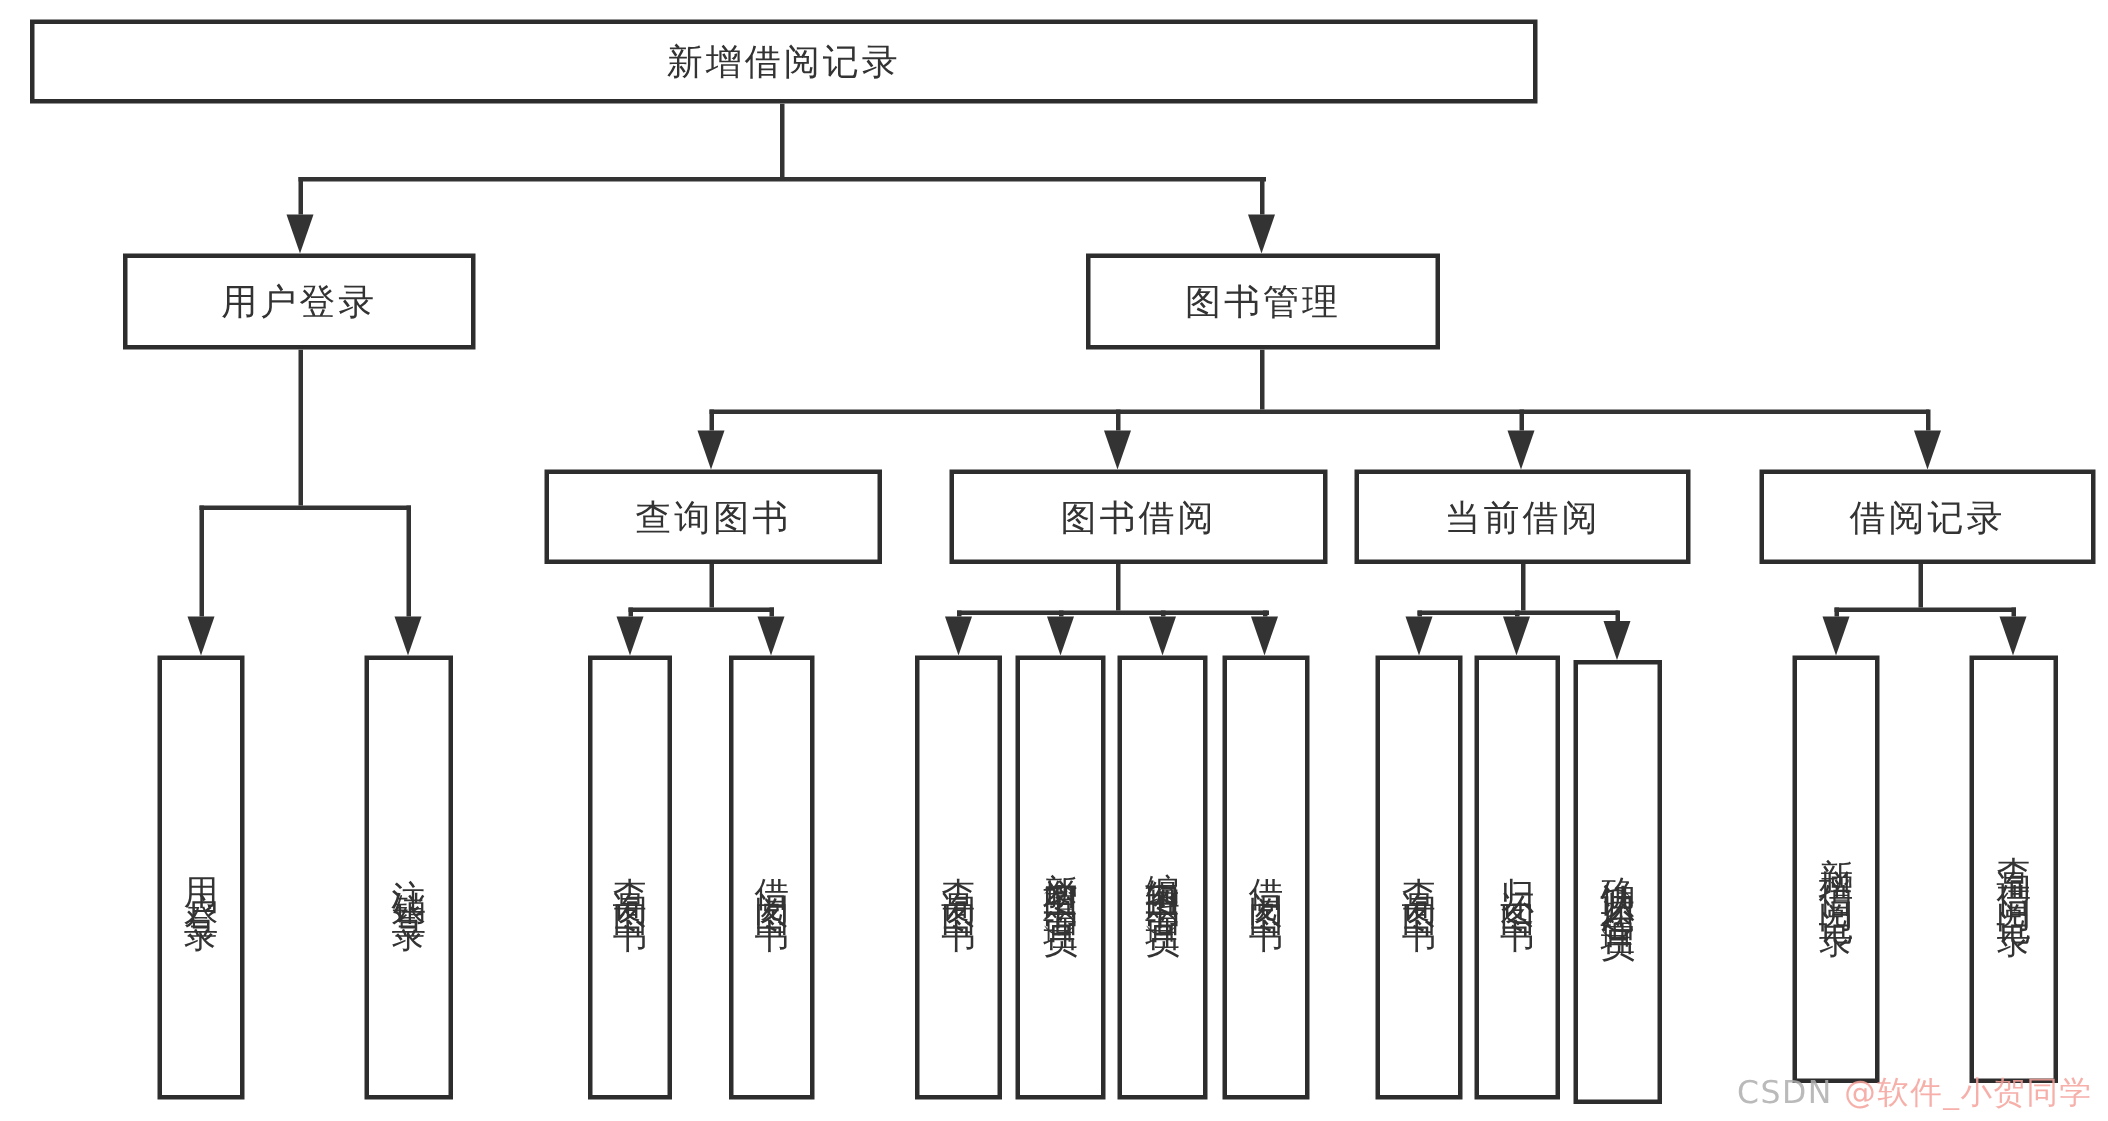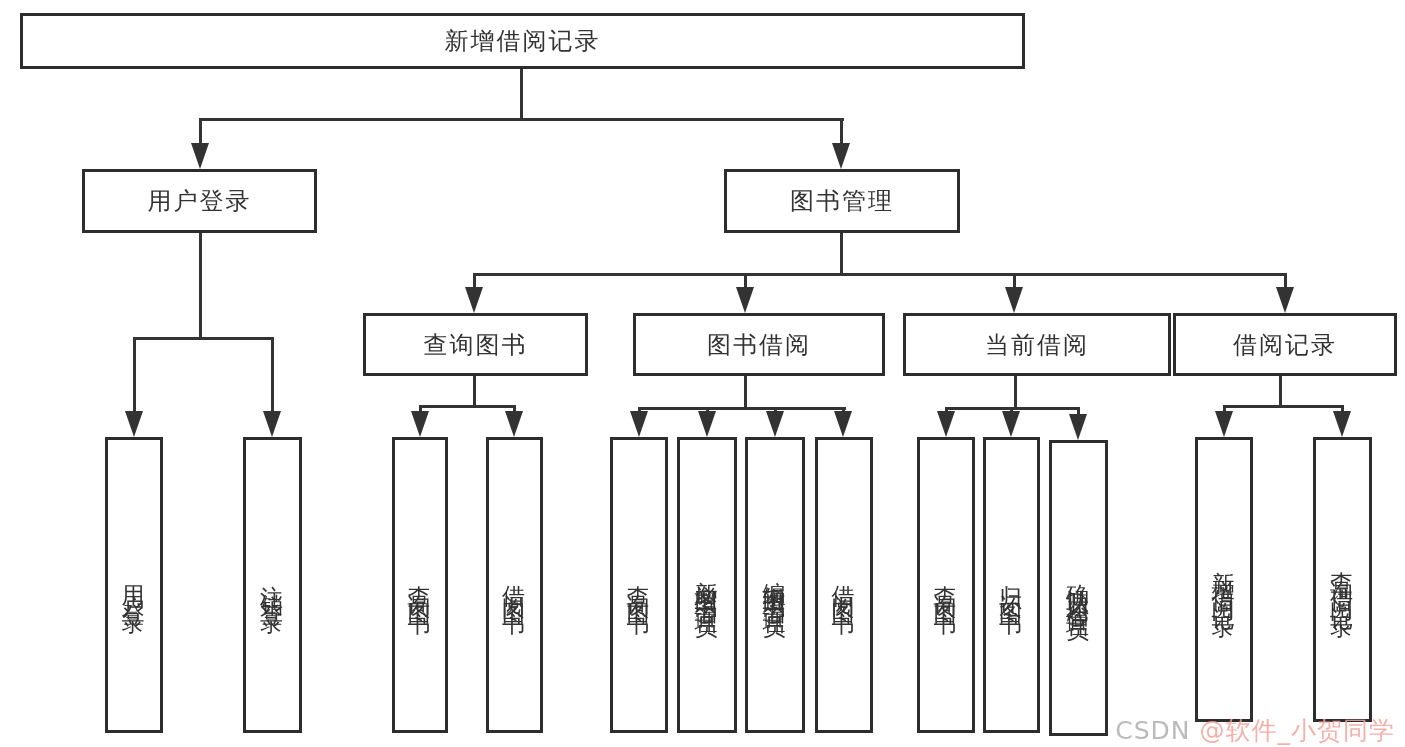--- a/index.html
+++ b/index.html
@@ -30,21 +30,21 @@
     position:absolute; box-sizing:border-box;
     border:3px solid #2d2d2d; background:#ffffff;
     display:flex; align-items:center; justify-content:center;
     writing-mode:vertical-rl; text-orientation:mixed;
     font-size:23px; color:#333333;
   }
   .vnode.short { letter-spacing:9px; }
   .vnode.long  { letter-spacing:5px; }
   .watermark {
     position:absolute; top:714px; right:10px; z-index:9;
-    font-size:25px; letter-spacing:1px; opacity:0.85; white-space:nowrap;
+    font-size:21px; letter-spacing:1px; opacity:0.85; white-space:nowrap;
   }
   .wm-gray { color:#aeaeae; }
   .wm-red  { color:#f5a29b; }
 </style>
 </head>
 <body>
 
 <div class="canvas">
 
   <div class="vline" style="left:520px;top:69px;height:49px"></div>
@@ -87,21 +87,21 @@
   <div class="arrow" style="left:1223px;top:405px;height:6px"></div>
   <div class="arrow" style="left:1341px;top:405px;height:6px"></div>
 
   <div class="node" style="left:20px;top:13px;width:1005px;height:56px">新增借阅记录</div>
 
   <div class="node" style="left:82px;top:169px;width:235px;height:64px">用户登录</div>
   <div class="node" style="left:724px;top:169px;width:236px;height:64px">图书管理</div>
 
   <div class="node" style="left:363px;top:313px;width:225px;height:63px">查询图书</div>
   <div class="node" style="left:633px;top:313px;width:252px;height:63px">图书借阅</div>
-  <div class="node" style="left:903px;top:313px;width:268px;height:63px">当前借阅</div>
+  <div class="node" style="left:903px;top:313px;width:224px;height:63px">当前借阅</div>
   <div class="node" style="left:1173px;top:313px;width:224px;height:63px">借阅记录</div>
 
   <div class="vnode short" style="left:105px;top:437px;width:58px;height:296px">用户登录</div>
   <div class="vnode short" style="left:243px;top:437px;width:59px;height:296px">注销登录</div>
 
   <div class="vnode short" style="left:392px;top:437px;width:56px;height:296px">查询图书</div>
   <div class="vnode short" style="left:486px;top:437px;width:57px;height:296px">借阅图书</div>
 
   <div class="vnode short" style="left:610px;top:437px;width:58px;height:296px">查询图书</div>
   <div class="vnode long" style="left:677px;top:437px;width:60px;height:296px">新增图书（管理员）</div>

